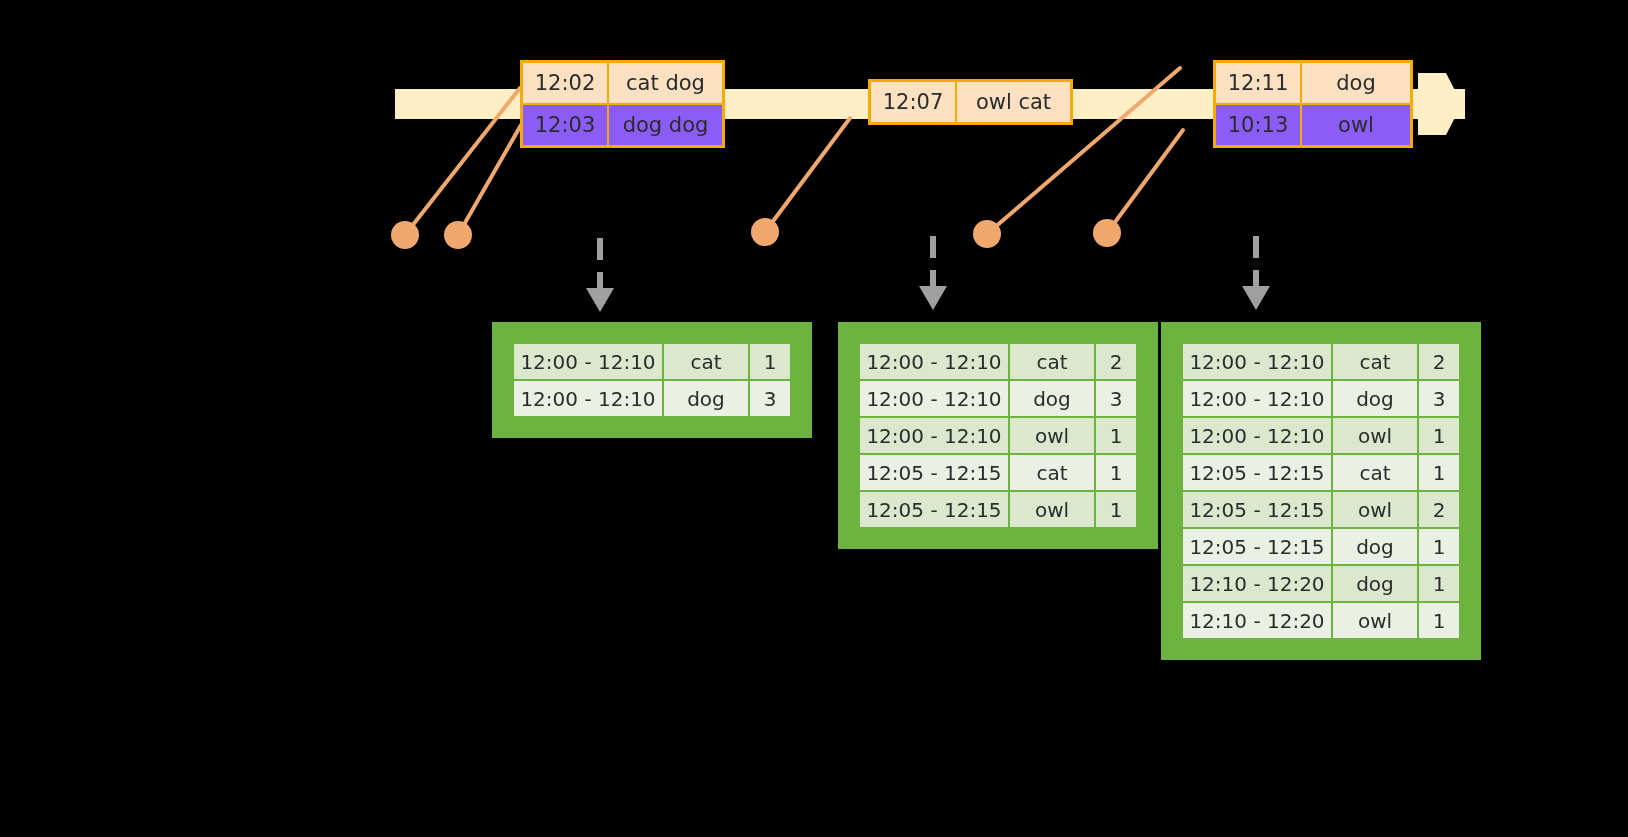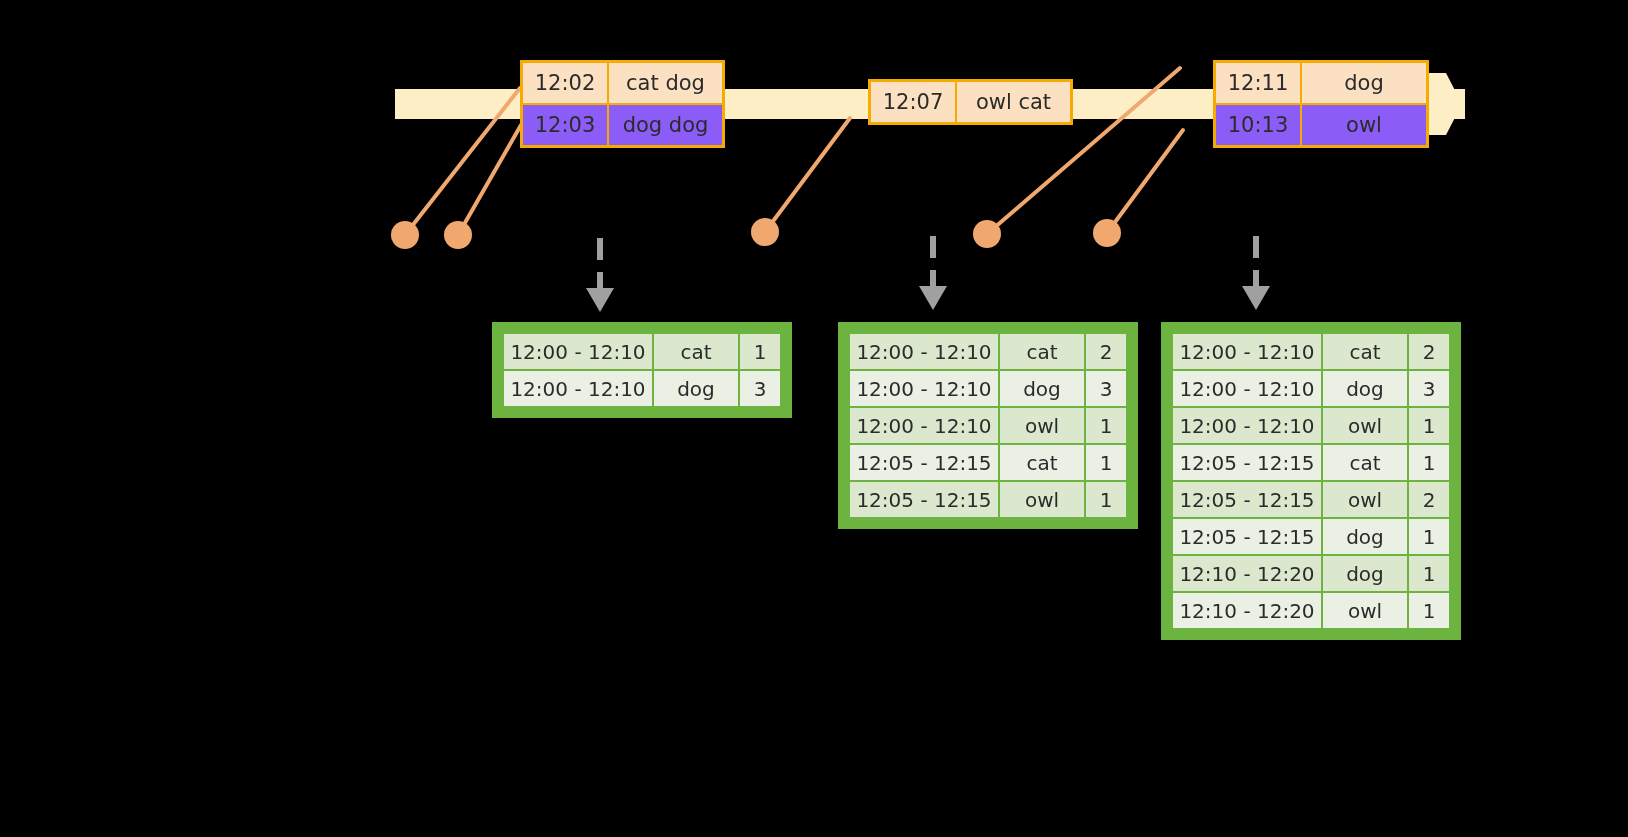--- a/index.html
+++ b/index.html
@@ -66,21 +66,21 @@
 
   
   .res-table {
     position: absolute;
     border: 4px solid #6db33f;
     box-sizing: border-box;
     background: #6db33f;
     display: flex;
     flex-direction: column;
     gap: 2px;
-    padding: 8px;
+    padding: 18px;
     z-index: 5;
   }
   .res-row {
     display: flex;
     flex-direction: row;
     height: 35px;
     gap: 2px;
   }
   .res-range, .res-word, .res-count {
     display: flex;
@@ -148,21 +148,21 @@
     </div>
   </div>
 
   <div class="evt-group" style="left:868px; top:79px; width:205px;">
     <div class="evt-row shade-a">
       <div class="evt-time">12:07</div>
       <div class="evt-words">owl cat</div>
     </div>
   </div>
 
-  <div class="evt-group" style="left:1213px; top:60px; width:216px;">
+  <div class="evt-group" style="left:1213px; top:60px; width:200px;">
     <div class="evt-row shade-a">
       <div class="evt-time">12:11</div>
       <div class="evt-words">dog</div>
     </div>
     <div class="evt-row shade-b">
       <div class="evt-time">10:13</div>
       <div class="evt-words">owl</div>
     </div>
   </div>
 

